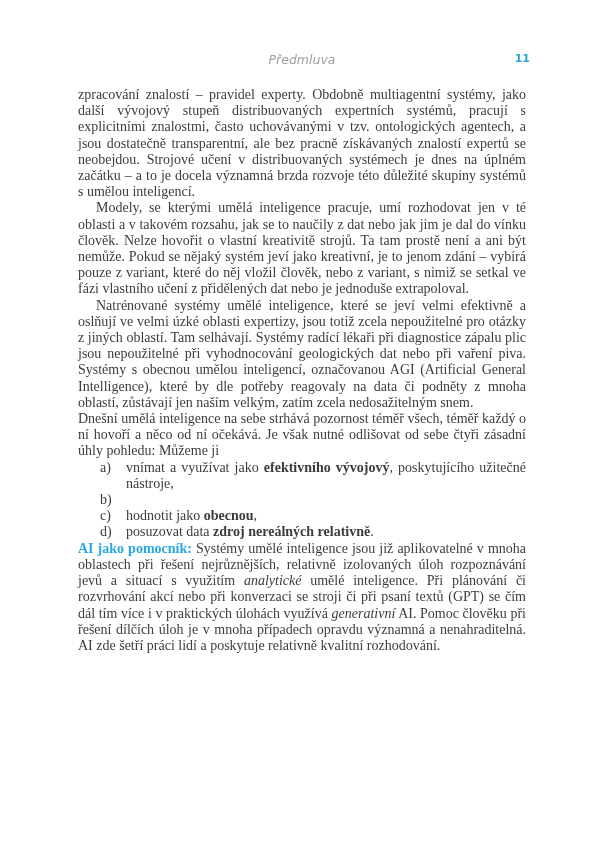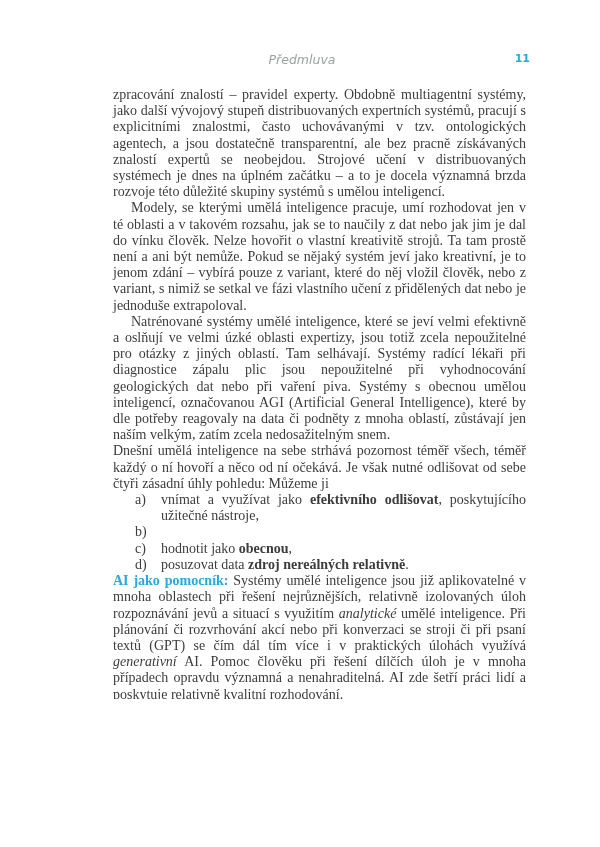--- a/index.html
+++ b/index.html
@@ -29,21 +29,21 @@
     font-style:italic;
     font-size:12.5px;
     color:var(--header-gray);
   }
   .page-number{
     position:absolute;right:-4px;top:0;
     font-weight:bold;
     font-size:11px;
     color:var(--accent);
   }
-  .bodytext{font-size:14px;line-height:16.2px;text-align:justify;margin-left:35px;}
+  .bodytext{font-size:14px;line-height:16.2px;text-align:justify;}
   .bodytext p{margin:0;}
   p.indent{text-indent:18px;}
   .section-heading{
     font-family:"DejaVu Sans",sans-serif;
     font-weight:bold;
     font-size:18px;
     line-height:22px;
     color:var(--accent);
     text-align:center;
     margin:25px 0 12px 0;
@@ -72,21 +72,21 @@
     <p><span>zpracování znalostí – pravidel experty. Obdobně multiagentní systémy, jako další vývojový stupeň distribuovaných expertních systémů, pracují s explicitními znalostmi, často uchovávanými v tzv. ontologických agentech, a jsou dostatečně transparentní, ale bez pracně získávaných znalostí expertů se neobejdou. Strojové učení v distribuovaných systémech je dnes na úplném začátku – a to je docela významná brzda rozvoje této důležité skupiny systémů s umělou inteligencí.</span></p>
     <p class="indent"><span>Modely, se kterými umělá inteligence pracuje, umí rozhodovat jen v té oblasti a v takovém rozsahu, jak se to naučily z dat nebo jak jim je dal do vínku člověk. Nelze hovořit o vlastní kreativitě strojů. Ta tam prostě není a ani být nemůže. Pokud se nějaký systém jeví jako kreativní, je to jenom zdání – vybírá pouze z variant, které do něj vložil člověk, nebo z variant, s nimiž se setkal ve fázi vlastního učení z přidělených dat nebo je jednoduše extrapoloval.</span></p>
     <p class="indent"><span>Natrénované systémy umělé inteligence, které se jeví velmi efektivně a oslňují ve velmi úzké oblasti expertizy, jsou totiž zcela nepoužitelné pro otázky z jiných oblastí. Tam selhávají. Systémy radící lékaři při diagnostice zápalu plic jsou nepoužitelné při vyhodnocování geologických dat nebo při vaření piva. Systémy s obecnou umělou inteligencí, označovanou AGI (Artificial General Intelligence), které by dle potřeby reagovaly na data či podněty z mnoha oblastí, zůstávají jen naším velkým, zatím zcela nedosažitelným snem.</span></p>
 
 
     <p><span>Dnešní umělá inteligence na sebe strhává pozornost téměř všech, téměř každý o ní hovoří a něco od ní očekává. Je však nutné odlišovat od sebe čtyři zásadní úhly pohledu: Můžeme ji</span></p>
 
     <div class="list">
       <div class="list-item">
         <span class="list-marker">a)</span>
-        <span class="list-text"><span>vnímat a využívat jako </span><span class="b">efektivního odlišovat</span><span>, poskytujícího užitečné nástroje,</span></span>
+        <span class="list-text"><span>vnímat a využívat jako </span><span class="b">efektivního vývojový</span><span>, poskytujícího užitečné nástroje,</span></span>
       </div>
       <div class="list-item">
         <span class="list-marker">b)</span>
       </div>
       <div class="list-item">
         <span class="list-marker">c)</span>
         <span class="list-text"><span>hodnotit jako </span><span class="b">obecnou</span><span>,</span></span>
       </div>
       <div class="list-item">
         <span class="list-marker">d)</span>

